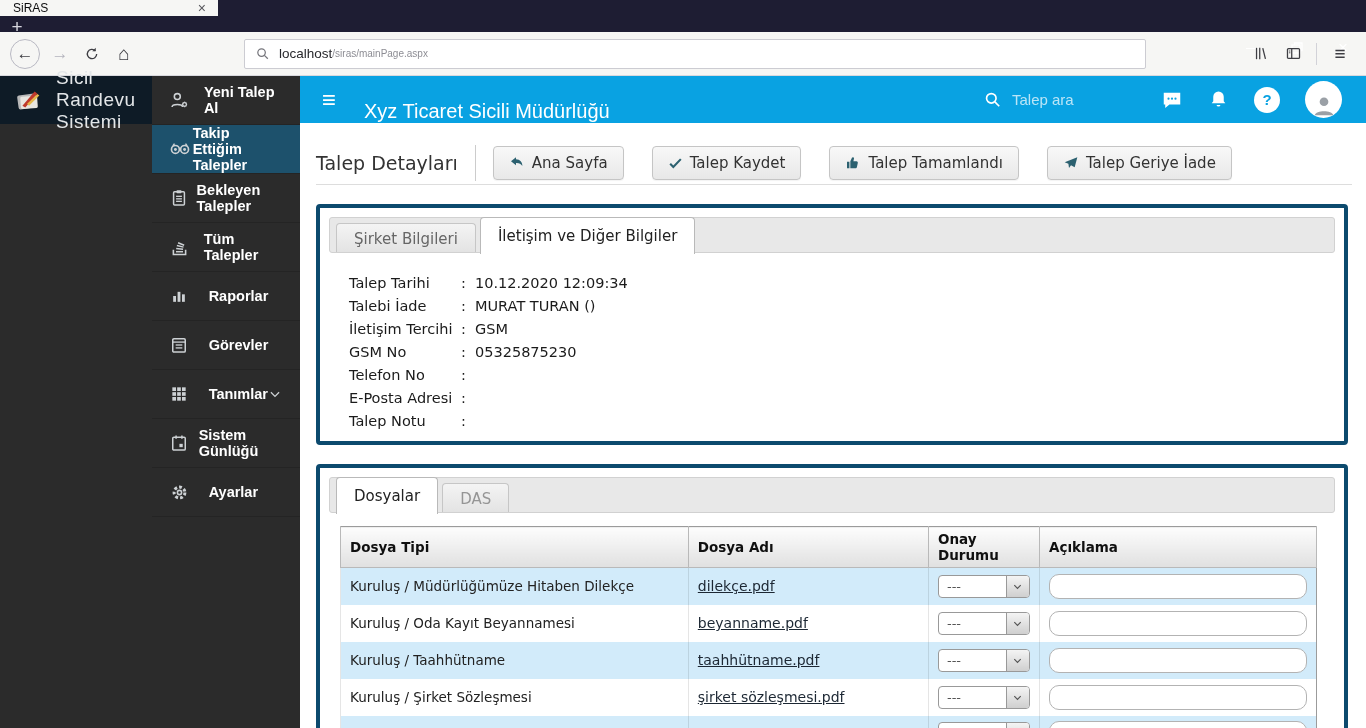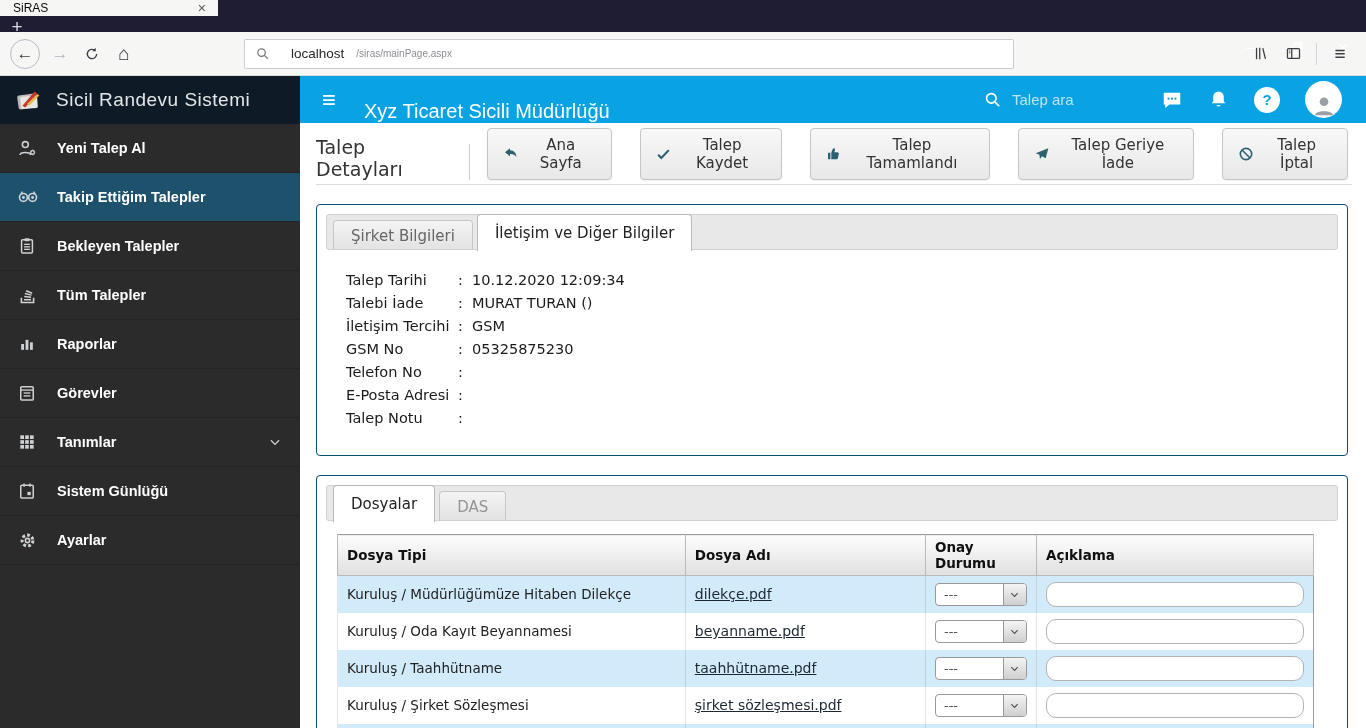--- a/index.html
+++ b/index.html
@@ -16,31 +16,31 @@
   .win-controls { margin-left:auto; display:flex; }
   .winbtn { width:46px; display:flex; align-items:center; justify-content:center; color:#fff; font-size:15px; }
   .min-glyph { display:inline-block; width:11px; border-bottom:1.4px solid #fff; height:1px; }
 
   .navbar { height:44px; background:#f6f6f4; border-bottom:1px solid #d9d9de;
             display:flex; align-items:center; padding:0 10px; }
   .nav-icon { width:32px; height:32px; display:flex; align-items:center; justify-content:center;
               color:#3e3e43; font-size:17px; }
   .nav-back { width:30px; height:30px; border:1.5px solid #b9b9c3; border-radius:50%; margin-right:4px; }
   .nav-fwd { color:#b4b4bd; }
-  .urlbar { width:770px; height:30px; margin-left:104px; background:#fff; border:1px solid #ccccd2;
-            border-radius:2px; display:flex; align-items:center; padding:0 10px;gap:12px; }
+  .urlbar { width:902px; height:30px; margin-left:104px; background:#fff; border:1px solid #ccccd2;
+            border-radius:2px; display:flex; align-items:center; padding:0 10px; }
   .url-search-icon { color:#76767c; display:flex; margin-right:9px; }
   .url-host { font-size:13.5px; color:#28282c; }
   .url-path { font-size:10px; color:#8d8d94; }
   .nav-right { margin-left:auto; display:flex; align-items:center; }
   .nav-divider { width:1px; height:22px; background:#d2d2d8; margin:0 7px; }
 
   
   .app { display:flex; height:652px; }
-  .sidebar { width:300px; background:var(--sidebar-bg,#2b2b2b); display:flex; flex-direction:column; }
+  .sidebar { width:300px; background:var(--sidebar-bg,#2b2b2b); display:flex; }
   .logo { height:48px; background:var(--logo-bg,#0e1b26); display:flex; align-items:center; padding:0 14px; }
   .logo-icon { display:flex; margin-right:12px; }
   .logo-text { font-size:19px; color:#e3e6e8; letter-spacing:.5px; }
   .menu-item { height:49px; display:flex; align-items:center; padding:0 18px 0 17px;
                border-bottom:1px solid #242424; cursor:default; }
   .menu-item .icon { width:40px; color:#cdd1d4; display:flex; }
   .menu-label { font-size:14.5px; font-weight:bold; color:#fff; }
   .menu-item.active { background:var(--sidebar-active,#1d516c); }
   .menu-chev { margin-left:auto; color:#cdd1d4; display:flex; }
 
@@ -55,33 +55,33 @@
                      font-size:15px; width:110px; font-family:"Liberation Sans",sans-serif; }
   .searchbox input::placeholder { color:rgba(255,255,255,.72); }
   .appbar-icons { display:flex; align-items:center; gap:25px; margin-left:18px; }
   .help-badge { width:26px; height:26px; border-radius:50%; background:#fff; color:var(--accent,#09a2e2);
                 display:flex; align-items:center; justify-content:center; font-weight:bold; font-size:15px; }
   .avatar { width:37px; height:37px; border-radius:50%; background:#fff;
             display:flex; align-items:center; justify-content:flex-end; flex-direction:column; overflow:hidden; }
 
   
   .content { flex:1; padding:0 18px 0 16px; font-family:"DejaVu Sans", sans-serif; }
-  .pagebar { margin-top:23px; display:flex; align-items:flex-end; height:34px; }
+  .pagebar { margin-top:23px; display:flex; align-items:center; height:34px; }
   .page-title { font-size:19px; color:#333; }
   .vdiv { width:1px; height:36px; background:#ccc; margin:0 17px; }
   .tb-buttons { display:flex; gap:28px; }
   .tb-btn { display:flex; align-items:center; gap:7px; padding:7px 15px; font-size:15px; color:#333;
             border:1px solid #c5c5c5; border-radius:4px;
             background:linear-gradient(#f8f8f8,#e8e8e8); box-shadow:0 1px 1px rgba(0,0,0,.05);
             font-family:"DejaVu Sans",sans-serif; cursor:default; }
   .tb-btn .icon { color:var(--button-icon,#2c6170); display:flex; }
   .rule { border:0; border-top:1px solid #ddd; margin:4px -4px 0 0; }
 
-  .panel { border:1px solid #0c4a6e; border-radius:4px; background:#fff;
-           padding:9px 9px 20px; margin-top:19px; }
+  .panel { border:4px solid #0c4a6e; border-radius:4px; background:#fff;
+           padding:9px 9px 3px; margin-top:19px; }
   .tabstrip { background:#e8e8e8; border:1px solid #d1d1d1; border-radius:3px; height:36px;
               display:flex; align-items:flex-end; padding-left:6px; }
   .tab { height:29px; padding:6px 17px; font-size:15px; color:#666; margin-right:4px;
          border:1px solid #c6c6c6; border-bottom:none; border-radius:4px 4px 0 0;
          background:linear-gradient(#f4f4f4,#e3e3e3); white-space:nowrap; cursor:default; }
   .tab.active { background:#fff; color:#222; height:37px; margin-bottom:-2px; padding-top:9px;
                 border-color:#b9b9b9; position:relative; z-index:2; }
   .tab.dim { color:#959595; }
 
   .fields { margin:18px 0 6px 20px; }
@@ -382,29 +382,20 @@
               </span>
               <span>Talep Tamamlandı</span>
             </button>
             <button class="tb-btn">
               <span class="icon" style="display:flex;">
                 <svg viewBox="0 0 24 24" width="16" height="16" fill="currentColor">
                   <path d="M21.5 3.5L2.5 11l5.6 2.2.9 6.3 3-4.1 5.5 3.1z"></path>
                 </svg>
               </span>
               <span>Talep Geriye İade</span>
-            </button>
-            <button class="tb-btn">
-              <span class="icon" style="display:flex;">
-                <svg viewBox="0 0 24 24" width="16" height="16">
-                  <circle cx="12" cy="12" r="8.5" fill="none" stroke="currentColor" stroke-width="2.4"></circle>
-                  <line x1="6" y1="6" x2="18" y2="18" stroke="currentColor" stroke-width="2.4"></line>
-                </svg>
-              </span>
-              <span>Talep İptal</span>
             </button>
           </div>
       </div>
       <hr class="rule">
 
       <section class="panel">
         <div class="tabstrip" id="detail-tabs">
             <div class="tab">Şirket Bilgileri</div>
             <div class="tab active">İletişim ve Diğer Bilgiler</div>
           </div>

